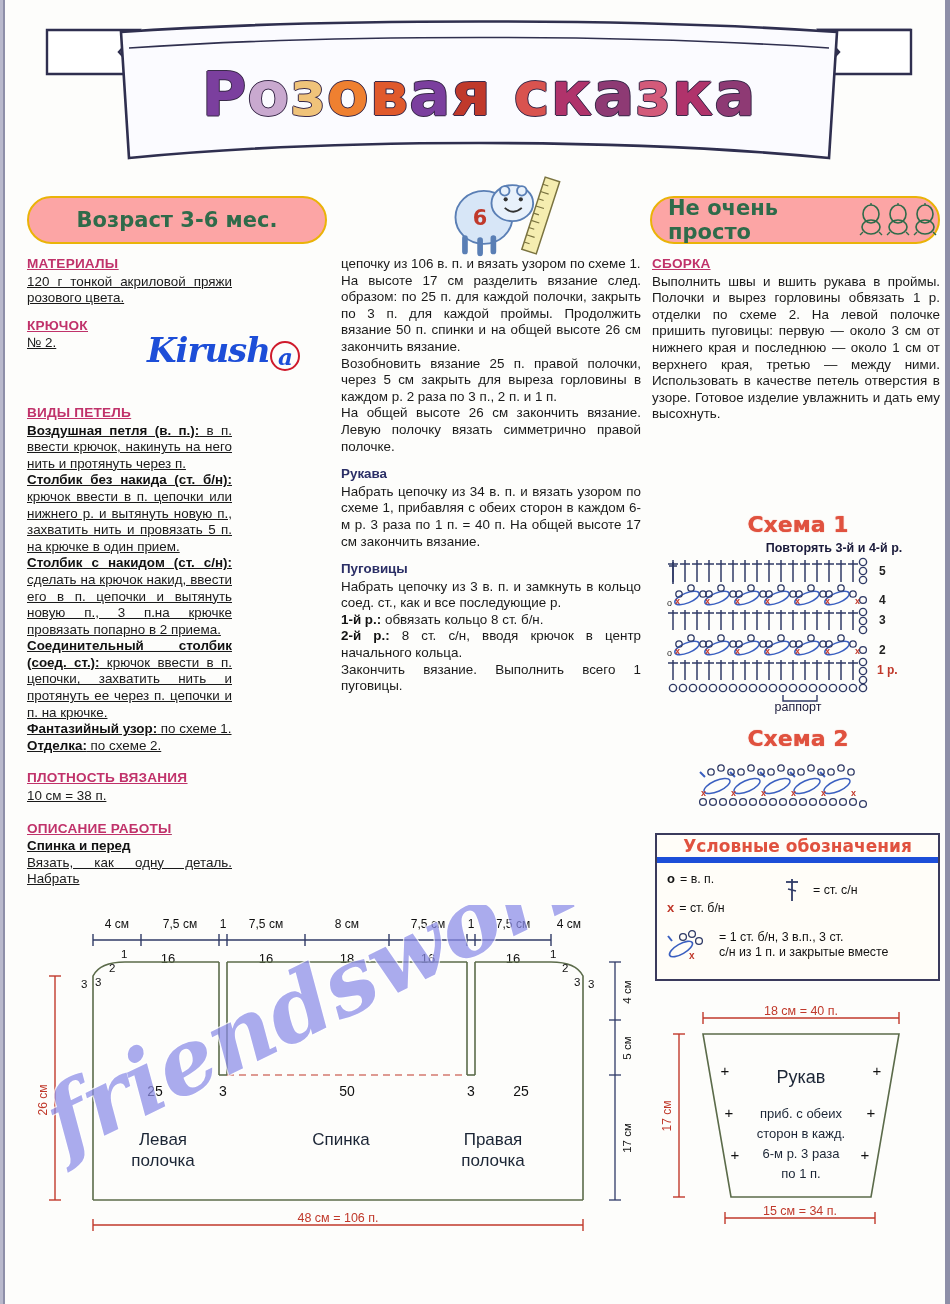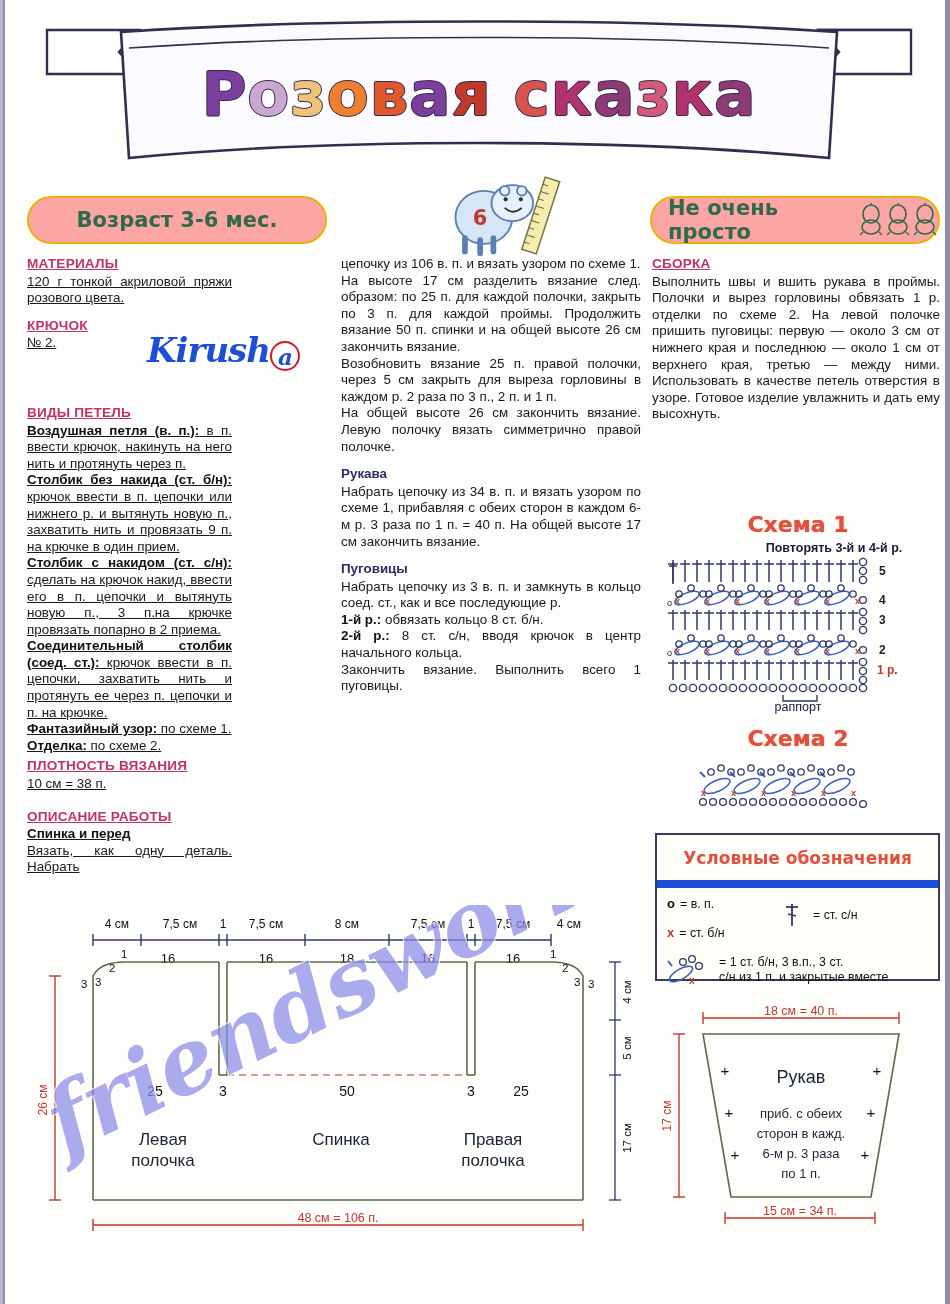--- a/index.html
+++ b/index.html
@@ -103,21 +103,21 @@
     position:absolute; text-align:center; width:290px;
     font-size:12.5px; color:#1a1a3a;
   }
 
   
   .legend-box {
     position:absolute; left:650px; top:833px; width:285px; height:148px;
     border:2px solid #3a3a5c; background:#fffdf8;
   }
   .legend-head {
-    height:53px; border-bottom:8px solid #1d4ed8;
+    height:28px; border-bottom:6px solid #1d4ed8;
     display:flex; align-items:center; justify-content:center;
     font-family:"DejaVu Sans", sans-serif; font-weight:bold;
     font-size:17px; color:#e0523f;
   }
   .legend-body { position:relative; padding:8px 10px; font-size:12.4px; color:#111; }
   .lg-row { display:flex; align-items:center; gap:5px; margin-bottom:6px; }
   .sym-o { color:#111; font-size:13px; font-weight:bold; }
   .sym-x { color:#c0392b; font-size:13px; font-weight:bold; }
 
   
@@ -195,27 +195,27 @@
     <div class="sec-head first">МАТЕРИАЛЫ</div>
     <p>120 г тонкой акриловой пряжи розового цвета.</p>
 
     <div class="sec-head">КРЮЧОК</div>
     <p>№ 2.</p>
 
     <div style="height:42px"></div>
 
     <div class="sec-head">ВИДЫ ПЕТЕЛЬ</div>
     <p><b class="term">Воздушная петля (в. п.):</b><span> в п. ввести крючок, накинуть на него нить и протянуть через п.</span></p>
-    <p><b class="term">Столбик без накида (ст. б/н):</b><span> крючок ввести в п. цепочки или нижнего р. и вытянуть новую п., захватить нить и провязать 9 п. на крючке в один прием.</span></p>
+    <p><b class="term">Столбик без накида (ст. б/н):</b><span> крючок ввести в п. цепочки или нижнего р. и вытянуть новую п., захватить нить и провязать 5 п. на крючке в один прием.</span></p>
     <p><b class="term">Столбик с накидом (ст. с/н):</b><span> сделать на крючок накид, ввести его в п. цепочки и вытянуть новую п., 3 п.на крючке провязать попарно в 2 приема.</span></p>
     <p><b class="term">Соединительный столбик (соед. ст.):</b><span> крючок ввести в п. цепочки, захватить нить и протянуть ее через п. цепочки и п. на крючке.</span></p>
     <p><b class="term">Фантазийный узор:</b><span> по схеме 1.</span></p>
     <p><b class="term">Отделка:</b><span> по схеме 2.</span></p>
 
-    <div class="sec-head" style="margin-top:4px">ПЛОТНОСТЬ ВЯЗАНИЯ</div>
+    <div class="sec-head" style="margin-top:16px">ПЛОТНОСТЬ ВЯЗАНИЯ</div>
     <p>10 см = 38 п.</p>
 
     <div class="sec-head" style="margin-top:16px">ОПИСАНИЕ РАБОТЫ</div>
     <div class="sub-head" style="margin-top:0">Спинка и перед</div>
     <p>Вязать, как одну деталь. Набрать</p>
   </div>
 
   <div class="kirusha">
     <span>Kirush</span><span class="circ">a</span>
   </div>

